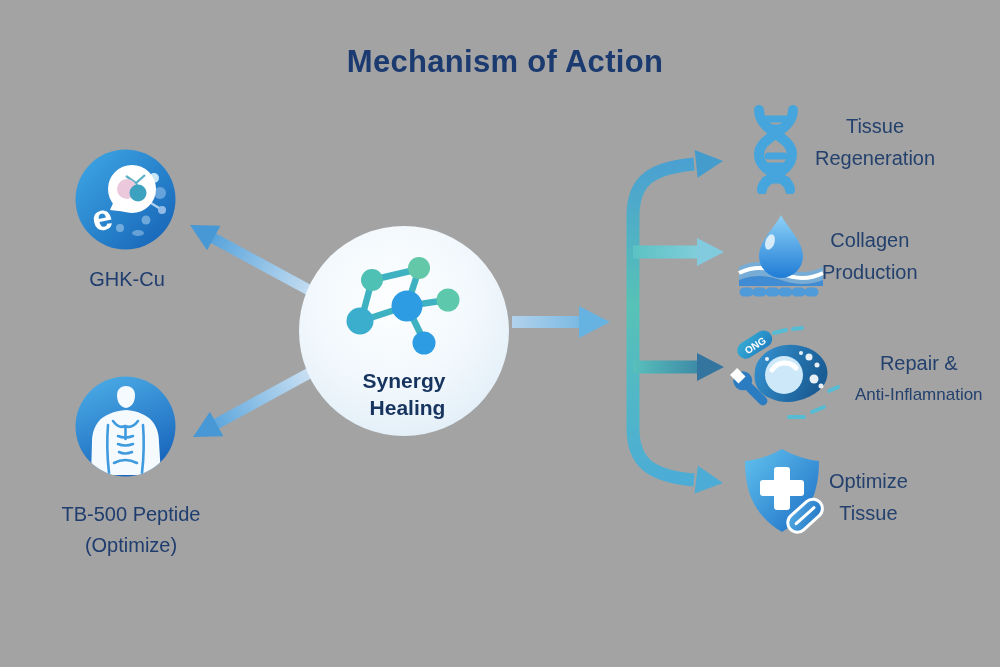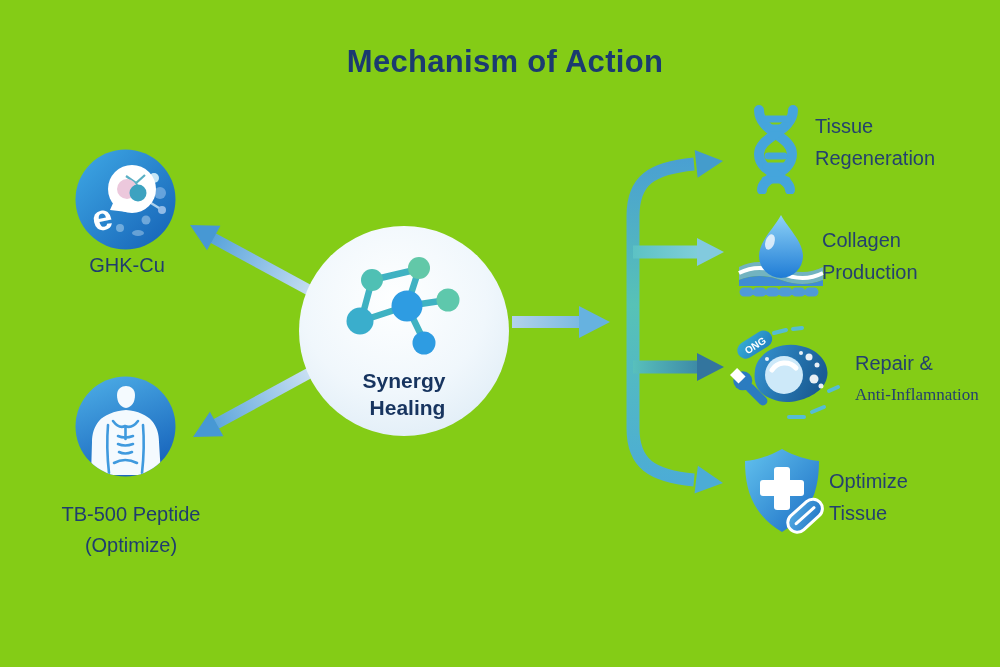--- a/index.html
+++ b/index.html
@@ -1,34 +1,34 @@
 <!DOCTYPE html>
 <html><head>
 <meta charset="utf-8">
 <style>
   html,body{margin:0;padding:0;background:#fff;}
   .canvas{
-    position:relative;width:1000px;height:667px;background:#84cc16;
+    position:relative;width:1000px;height:667px;background:#a3a3a3;
     font-family:"Liberation Sans",sans-serif;overflow:hidden;
   }
   .title{
     position:absolute;top:44px;left:5px;width:1000px;text-align:center;
     font-size:31px;font-weight:800;color:#1b3a70;letter-spacing:.3px;
   }
   .arrow-layer{position:absolute;left:0;top:0;z-index:1;}
   .icon{position:absolute;z-index:2;}
   .node-label{
     position:absolute;z-index:2;color:#1f3d6e;font-size:20px;line-height:31px;
     text-align:center;
   }
   .r-label{
     position:absolute;z-index:2;color:#24416e;font-size:20px;line-height:32px;
-    text-align:left;white-space:nowrap;
-  }
-  .r-label .small{font-size:17px;font-family:Liberation Serif, serif;}
+    text-align:center;white-space:nowrap;
+  }
+  .r-label .small{font-size:17px;}
   .center-circle{
     position:absolute;left:299px;top:226px;width:210px;height:210px;border-radius:50%;
     background:radial-gradient(circle at 45% 35%, #feffff 0%, #f0f7fc 52%, #d8e8f4 100%);
     z-index:2;display:flex;flex-direction:column;align-items:center;
   }
   .center-label{
     margin-top:2px;text-align:right;font-size:21px;font-weight:800;
     color:#17345f;line-height:27px;
   }
 </style>
@@ -121,21 +121,21 @@
     <ellipse cx="64" cy="85" rx="6" ry="3" fill="#cfe6f6" opacity="0.4"></ellipse>
     <line x1="72" y1="52" x2="85" y2="60" stroke="#cfe8f8" stroke-width="2.5" opacity="0.8"></line>
     <circle cx="88" cy="62" r="4" fill="#aecdf0" opacity="0.8"></circle>
     <polygon points="36,62 53,64 43,46" fill="#ffffff"></polygon>
     <circle cx="58" cy="41" r="24" fill="#ffffff"></circle>
     <path d="M52 28 L62 35 L71 27 M62 35 L66 46" stroke="#5ab0c4" stroke-width="2.2" fill="none"></path>
     <circle cx="53" cy="41" r="10" fill="#ecc8dc"></circle>
     <circle cx="64" cy="45" r="8.5" fill="#3da2c0"></circle>
     <text x="28" y="82" text-anchor="middle" transform="rotate(-12 28 70)" font-size="36" font-weight="bold" fill="#ffffff">e</text>
   </svg>
-  <div class="node-label" style="left:6px;top:250px;width:242px">
+  <div class="node-label" style="left:6px;top:264px;width:242px">
     <div>GHK-Cu</div>
   </div>
 
   <svg class="icon" style="left:74px;top:375px" width="103" height="103" viewBox="0 0 103 103">
     <defs>
       <linearGradient id="gBlue2" x1="0" y1="0" x2="0.4" y2="1">
         <stop offset="0" stop-color="#4fb0e8"></stop>
           <stop offset="1" stop-color="#1a68be"></stop>
       </linearGradient>
       <clipPath id="tbClip">

